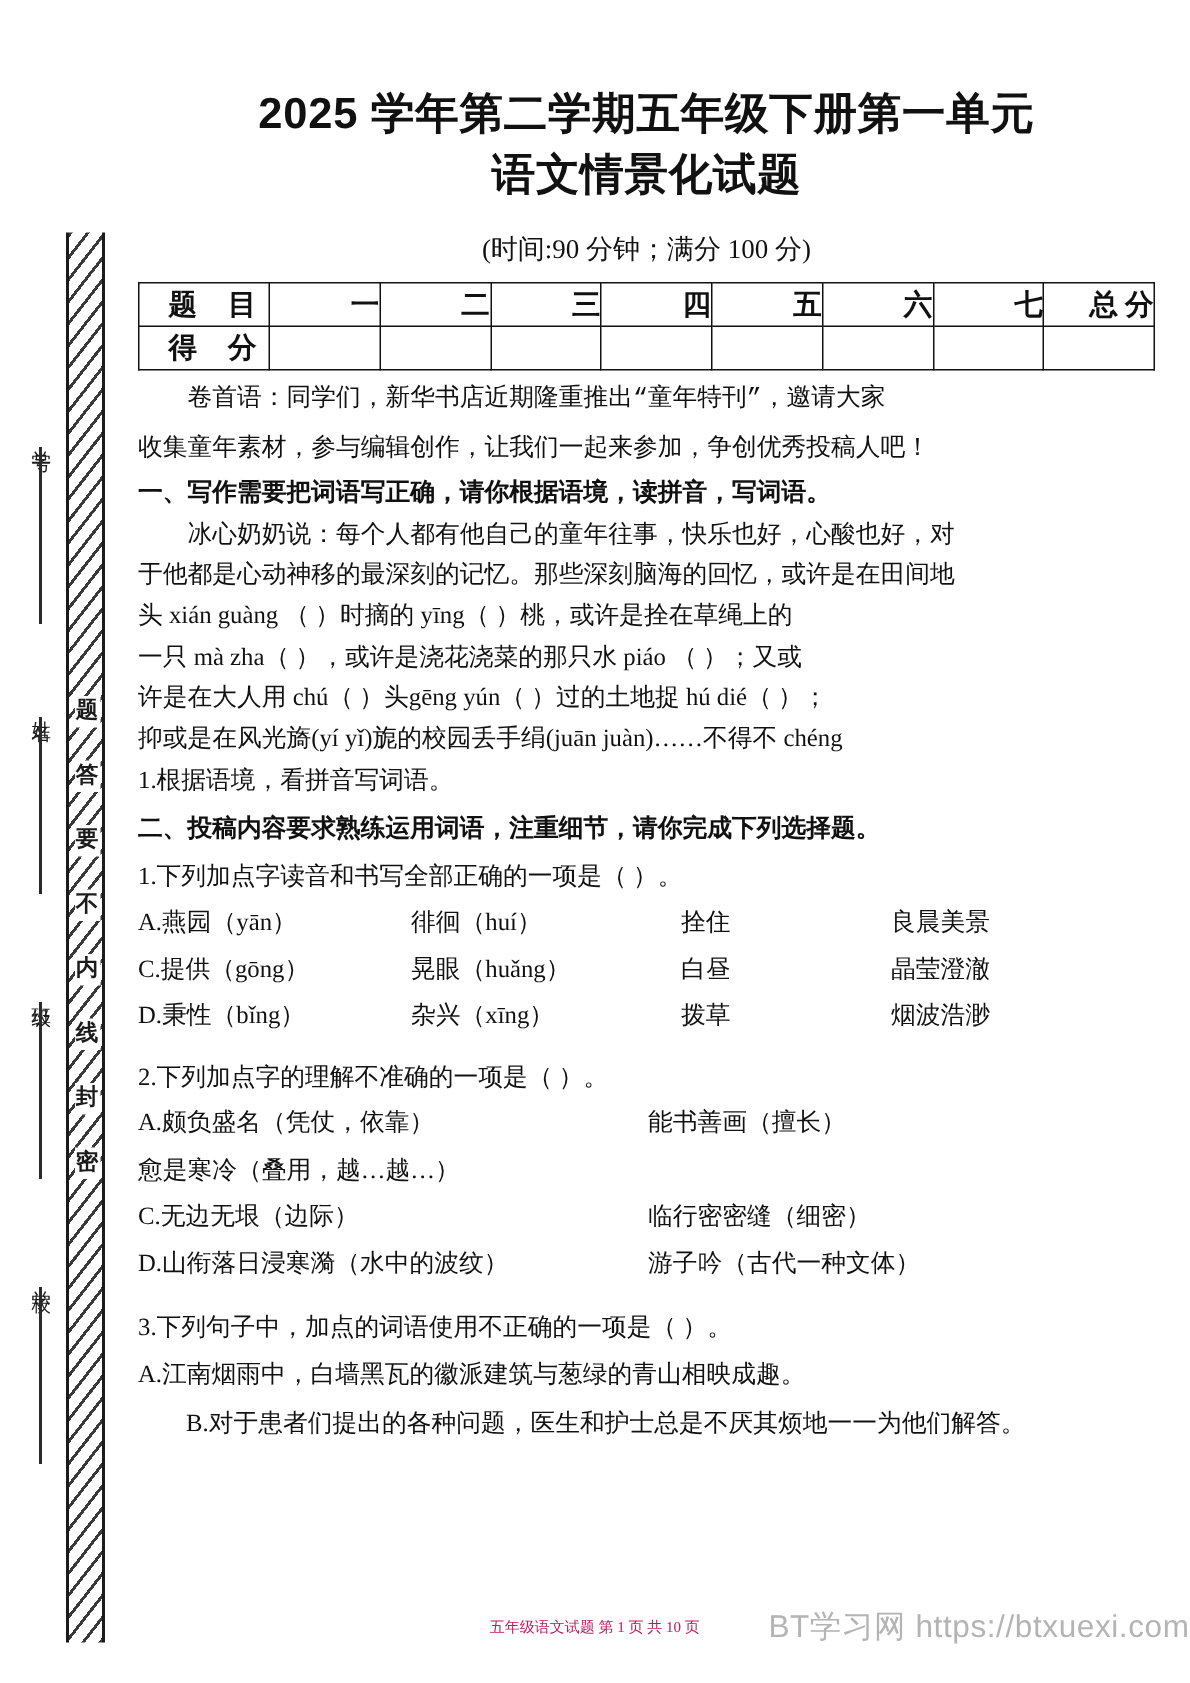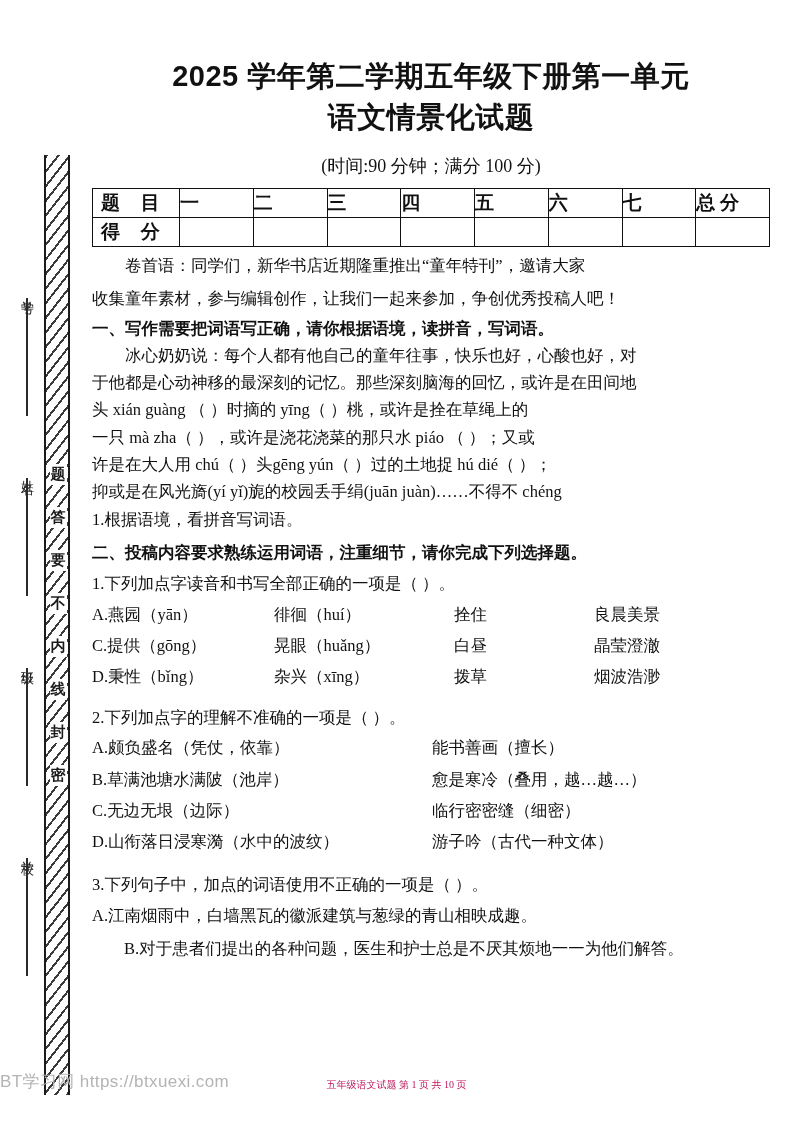--- a/index.html
+++ b/index.html
@@ -113,40 +113,40 @@
   
   table.score-table {
     margin-top: 10px;
     width: 100%;
     border-collapse: collapse;
     table-layout: fixed;
   }
   table.score-table td {
     border: 1.3px solid #111;
     height: 28px;
-    text-align: left;
+    text-align: right;
     font-size: 19px;
     font-family: "Liberation Serif", "DejaVu Serif", serif;
     font-weight: 700;
     padding: 0;
     margin-left: 28px;
   }
   table.score-table td.rowhead {
     width: 86px;
     letter-spacing: 8px;
     text-indent: 8px;
   }
 
   
   .para {
     font-size: 16.5px;
     line-height: 1.62;
     margin-top: 6px;
     text-align: justify;
-    font-family: Liberation Serif, serif;
+    font-family: Liberation Mono, monospace;
   }
   .para.indent { text-indent: 2em; }
   .bold-head {
     font-weight: 700;
     font-size: 16.5px;
     line-height: 1.62;
     margin-top: 2px;
     font-family: "Liberation Sans", "DejaVu Sans", sans-serif;
   }
   .line {
@@ -186,22 +186,22 @@
     text-align: center;
     font-size: 10px;
     font-family: "Liberation Serif", "DejaVu Serif", serif;
     color: #be185d;
   }
   #watermark {
     position: absolute;
     left: 0;
     right: 0;
     top: 1070px;
-    text-align: left;
-    font-size: 17px;
+    text-align: right;
+    font-size: 21px;
     font-family: "Liberation Sans", "DejaVu Sans", sans-serif;
     color: #b4b4b4;
     letter-spacing: 0.4px;
   }
 </style>
 </head>
 <body>
 
 <div class="vfield" id="vf-xuehao">
   <span class="vlabel">学号</span>
@@ -303,21 +303,20 @@
     <div>拨草</div>
     <div>烟波浩渺</div>
   </div>
 
   <div class="q-stem" style="margin-top:10px;">2.下列加点字的理解不准确的一项是（      ）。</div>
   <div class="choice-row q2">
     <div><span>A.</span><span>颇负盛名（凭仗，依靠）</span></div>
     <div>能书善画（擅长）</div>
   </div>
   <div class="choice-row q2">
-    <div><span>B.</span><span>草满池塘水满陂（池岸）</span></div>
     <div>愈是寒冷（叠用，越…越…）</div>
   </div>
   <div class="choice-row q2">
     <div><span>C.</span><span>无边无垠（边际）</span></div>
     <div>临行密密缝（细密）</div>
   </div>
   <div class="choice-row q2">
     <div><span>D.</span><span>山衔落日浸寒漪（水中的波纹）</span></div>
     <div>游子吟（古代一种文体）</div>
   </div>

